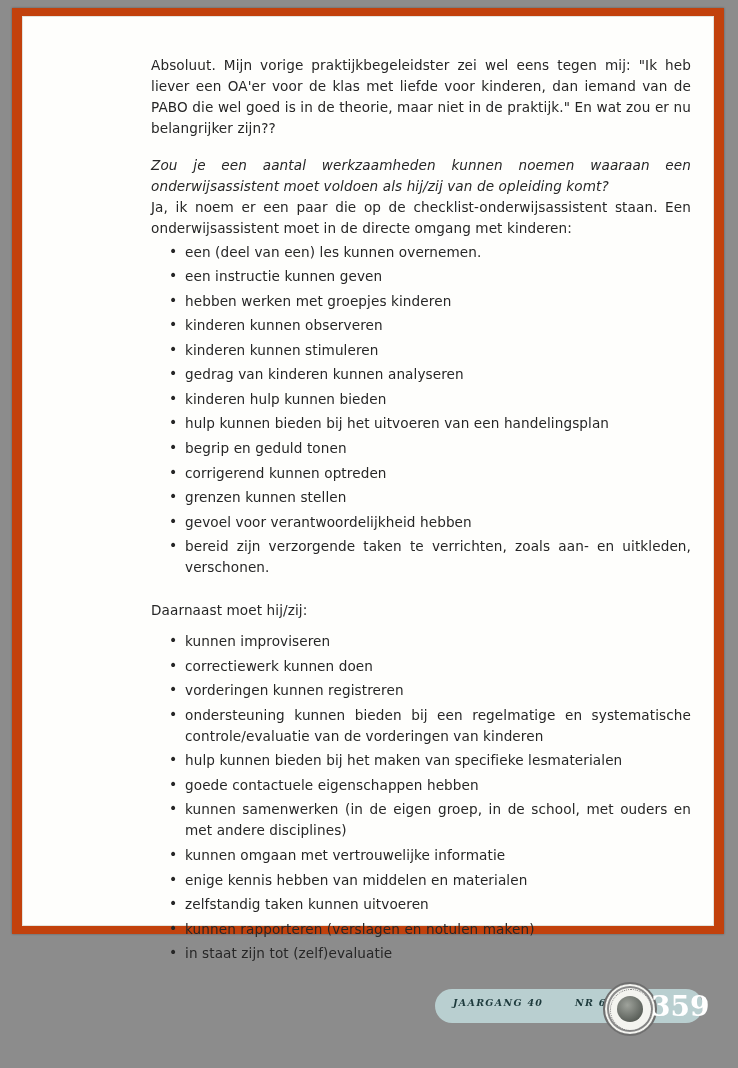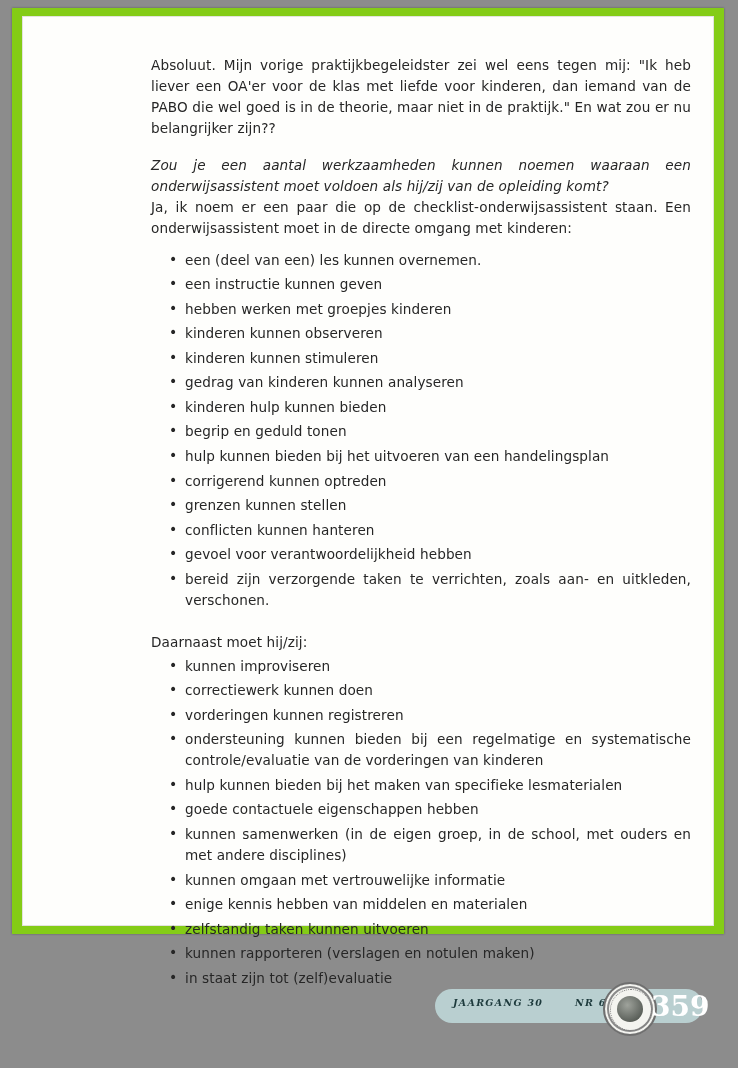--- a/index.html
+++ b/index.html
@@ -12,21 +12,21 @@
     height: 1068px;
     overflow: hidden;
     font-family: "DejaVu Sans", sans-serif;
   }
   .page {
     position: absolute;
     left: 12px;
     top: 8px;
     width: 712px;
     height: 926px;
-    background: #84cc16;
+    background: #c2410c;
     box-shadow: 0 0 2px rgba(0,0,0,0.35);
   }
   .page-inner {
     position: absolute;
     left: 10px;
     top: 8px;
     right: 10px;
     bottom: 8px;
     background: #fefefc;
     border: 1px solid #e3e3dd;
@@ -49,21 +49,21 @@
     margin-bottom: 16px;
     text-align: justify;
   }
   .question {
     font-style: italic;
     margin-bottom: 0px;
     text-align: justify;
     margin-top: 12px;
   }
   .answer-lead {
-    margin-bottom: 10px;
+    margin-bottom: 2px;
     text-align: justify;
   }
   ul.bullets {
     list-style: none;
     margin: 0 0 0 0;
     padding: 0 0 0 18px;
   }
   ul.bullets li {
     position: relative;
     padding-left: 16px;
@@ -75,21 +75,21 @@
     position: absolute;
     left: 0;
     top: -1px;
     font-size: 14px;
     color: #262626;
   }
   .gap {
     height: 18px;
   }
   .section-lead {
-    margin-bottom: 2px;
+    margin-bottom: 10px;
   }
   
   .footer {
     position: absolute;
     left: 400px;
     top: 968px;
     width: 290px;
     height: 44px;
   }
   .badge {
@@ -181,25 +181,24 @@
       <p class="answer-lead">Ja, ik noem er een paar die op de checklist-onderwijsassistent staan. Een onderwijsassistent moet in de directe omgang met kinderen:</p>
 
       <ul class="bullets">
         <li>een (deel van een) les kunnen overnemen.</li>
         <li>een instructie kunnen geven</li>
         <li>hebben werken met groepjes kinderen</li>
         <li>kinderen kunnen observeren</li>
         <li>kinderen kunnen stimuleren</li>
         <li>gedrag van kinderen kunnen analyseren</li>
         <li>kinderen hulp kunnen bieden</li>
+        <li>hulp kunnen bieden bij het uitvoeren van een handelingsplan</li>
         <li>begrip en geduld tonen</li>
-        <li>hulp kunnen bieden bij het uitvoeren van een handelingsplan</li>
         <li>corrigerend kunnen optreden</li>
         <li>grenzen kunnen stellen</li>
-        <li>conflicten kunnen hanteren</li>
         <li>gevoel voor verantwoordelijkheid hebben</li>
         <li>bereid zijn verzorgende taken te verrichten, zoals aan- en uitkleden, verschonen.</li>
       </ul>
 
       <div class="gap"></div>
 
       <p class="section-lead">Daarnaast moet hij/zij:</p>
 
       <ul class="bullets">
         <li>kunnen improviseren</li>
@@ -213,21 +212,21 @@
         <li>enige kennis hebben van middelen en materialen</li>
         <li>zelfstandig taken kunnen uitvoeren</li>
         <li>kunnen rapporteren (verslagen en notulen maken)</li>
         <li>in staat zijn tot (zelf)evaluatie</li>
       </ul>
 
     </div>
 
     <div class="footer">
       <div class="badge"></div>
-      <div class="badge-text">JAARGANG 30</div>
+      <div class="badge-text">JAARGANG 40</div>
       <div class="badge-nr">NR 6</div>
       <div class="seal">
         <div class="seal-ring-text"></div>
         <div class="seal-core"></div>
       </div>
       <div class="pagenum">359</div>
     </div>
 
   </div>
 </div>

